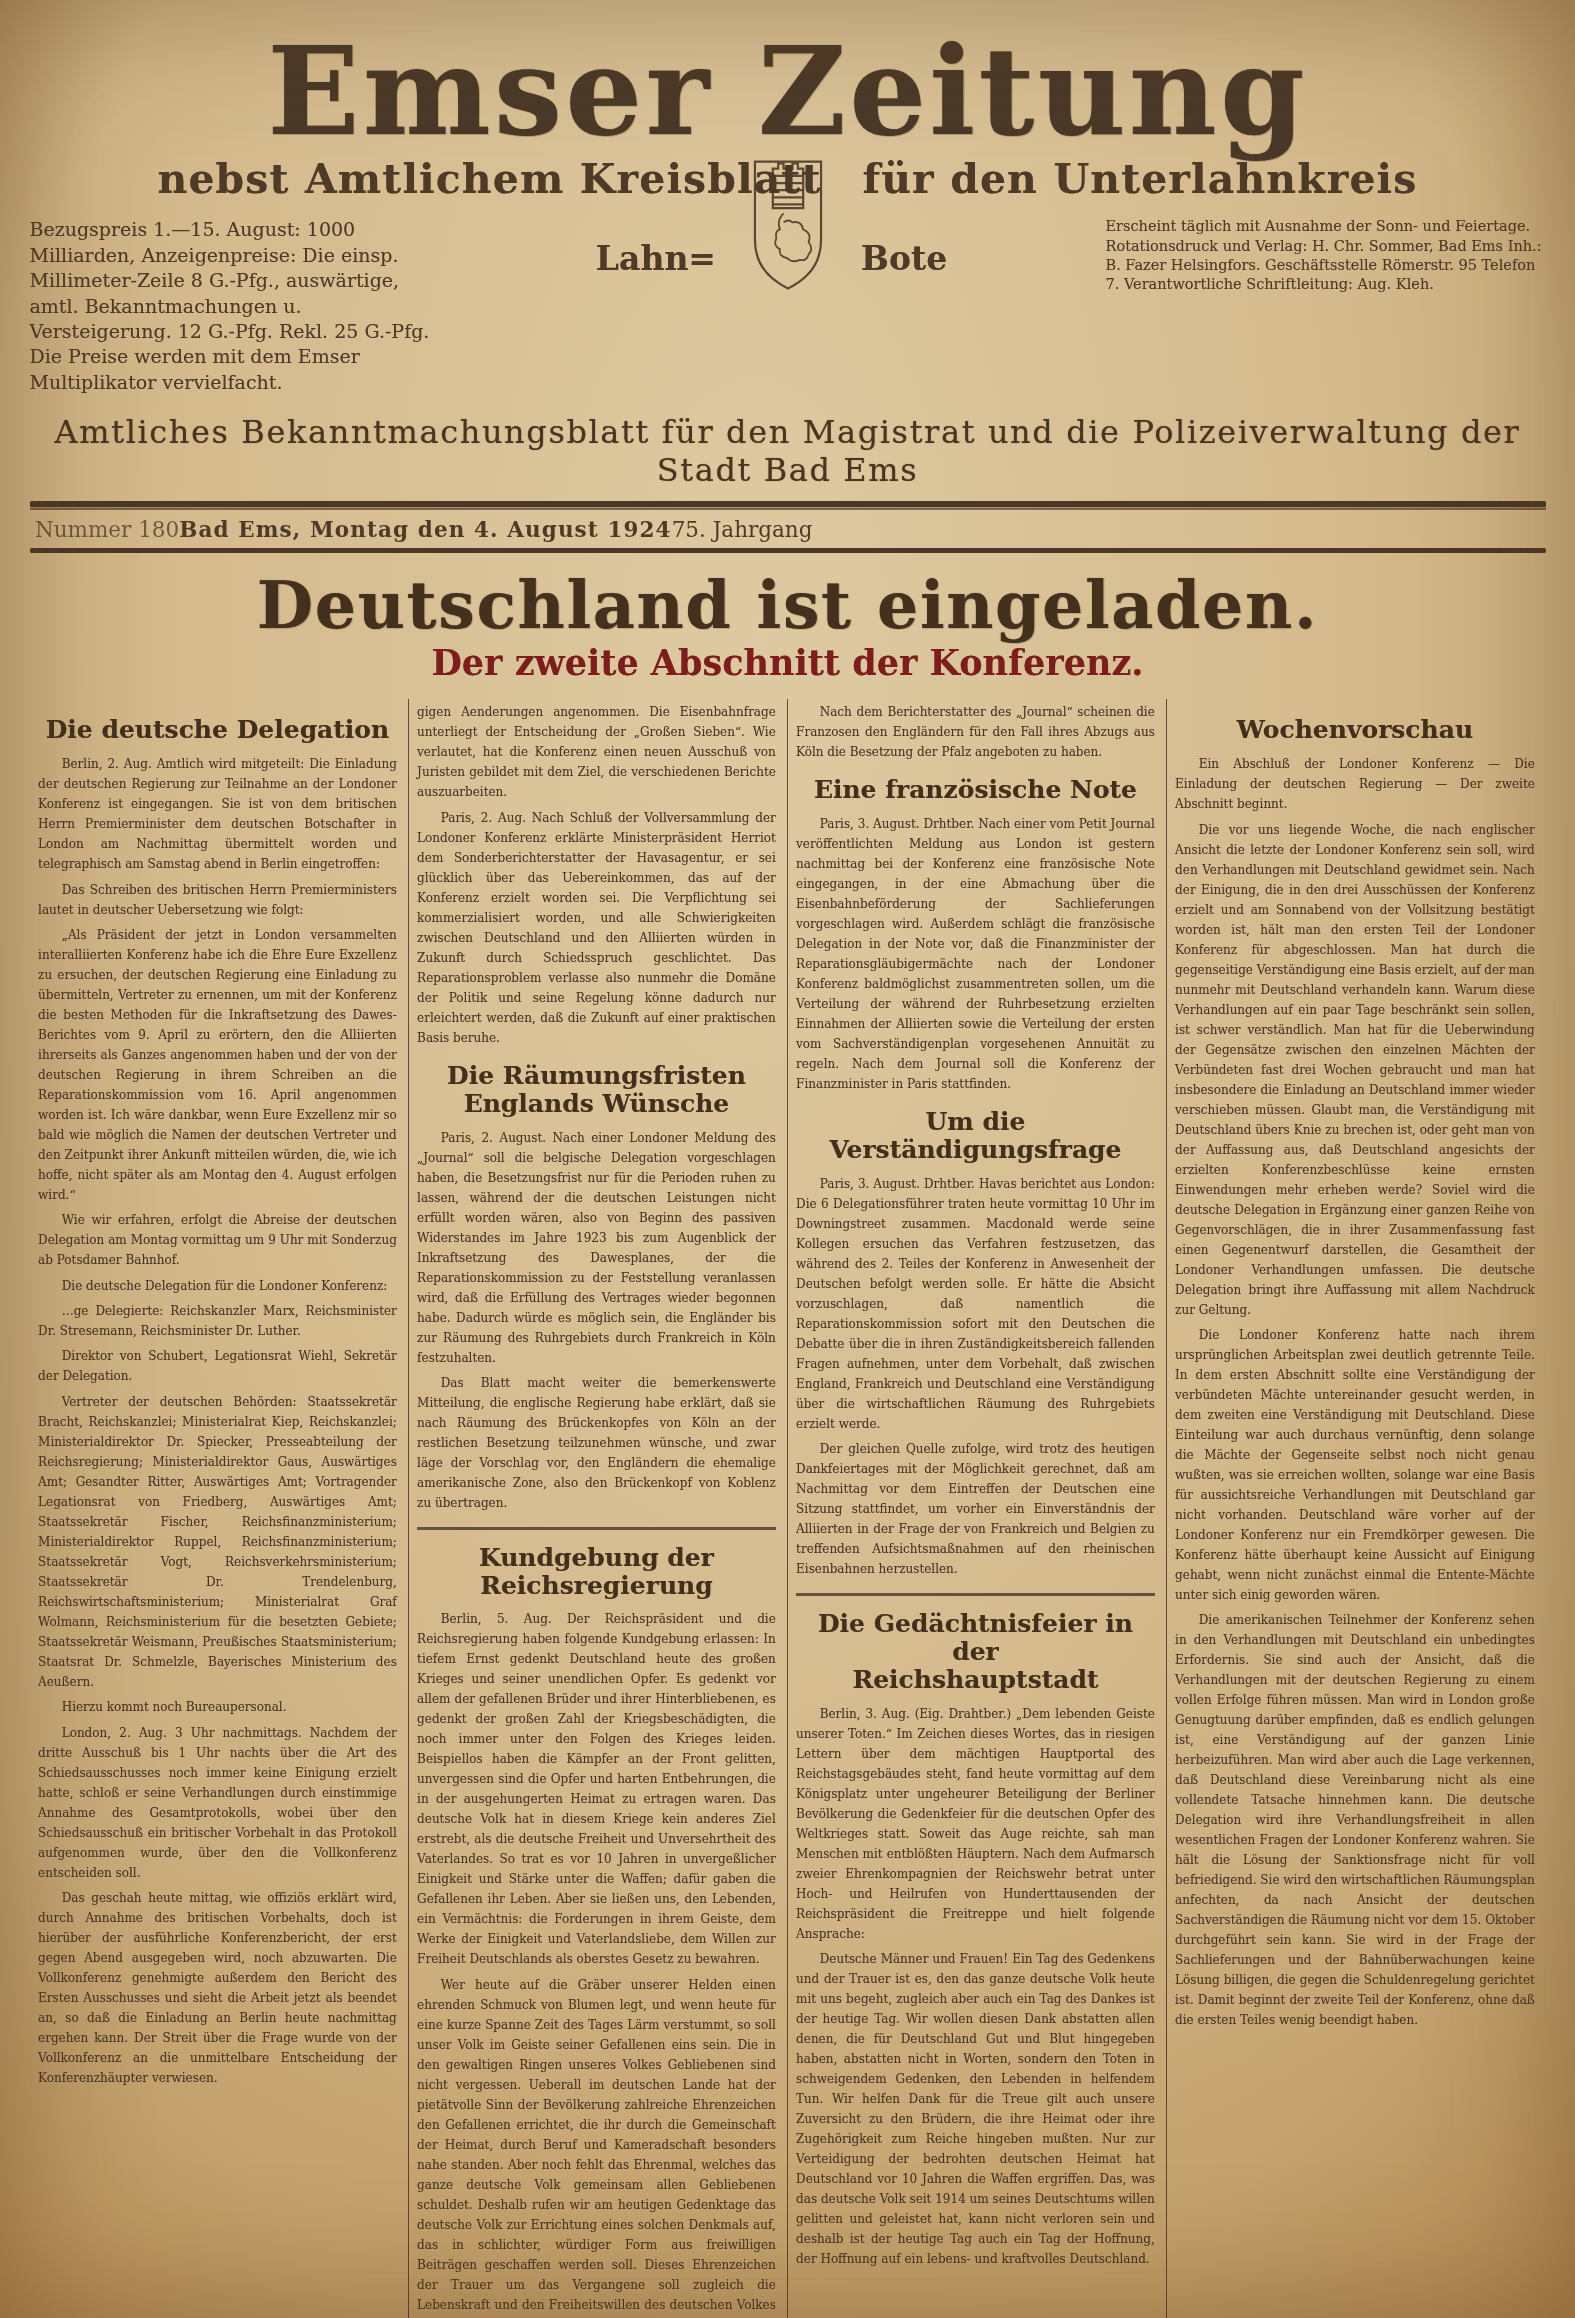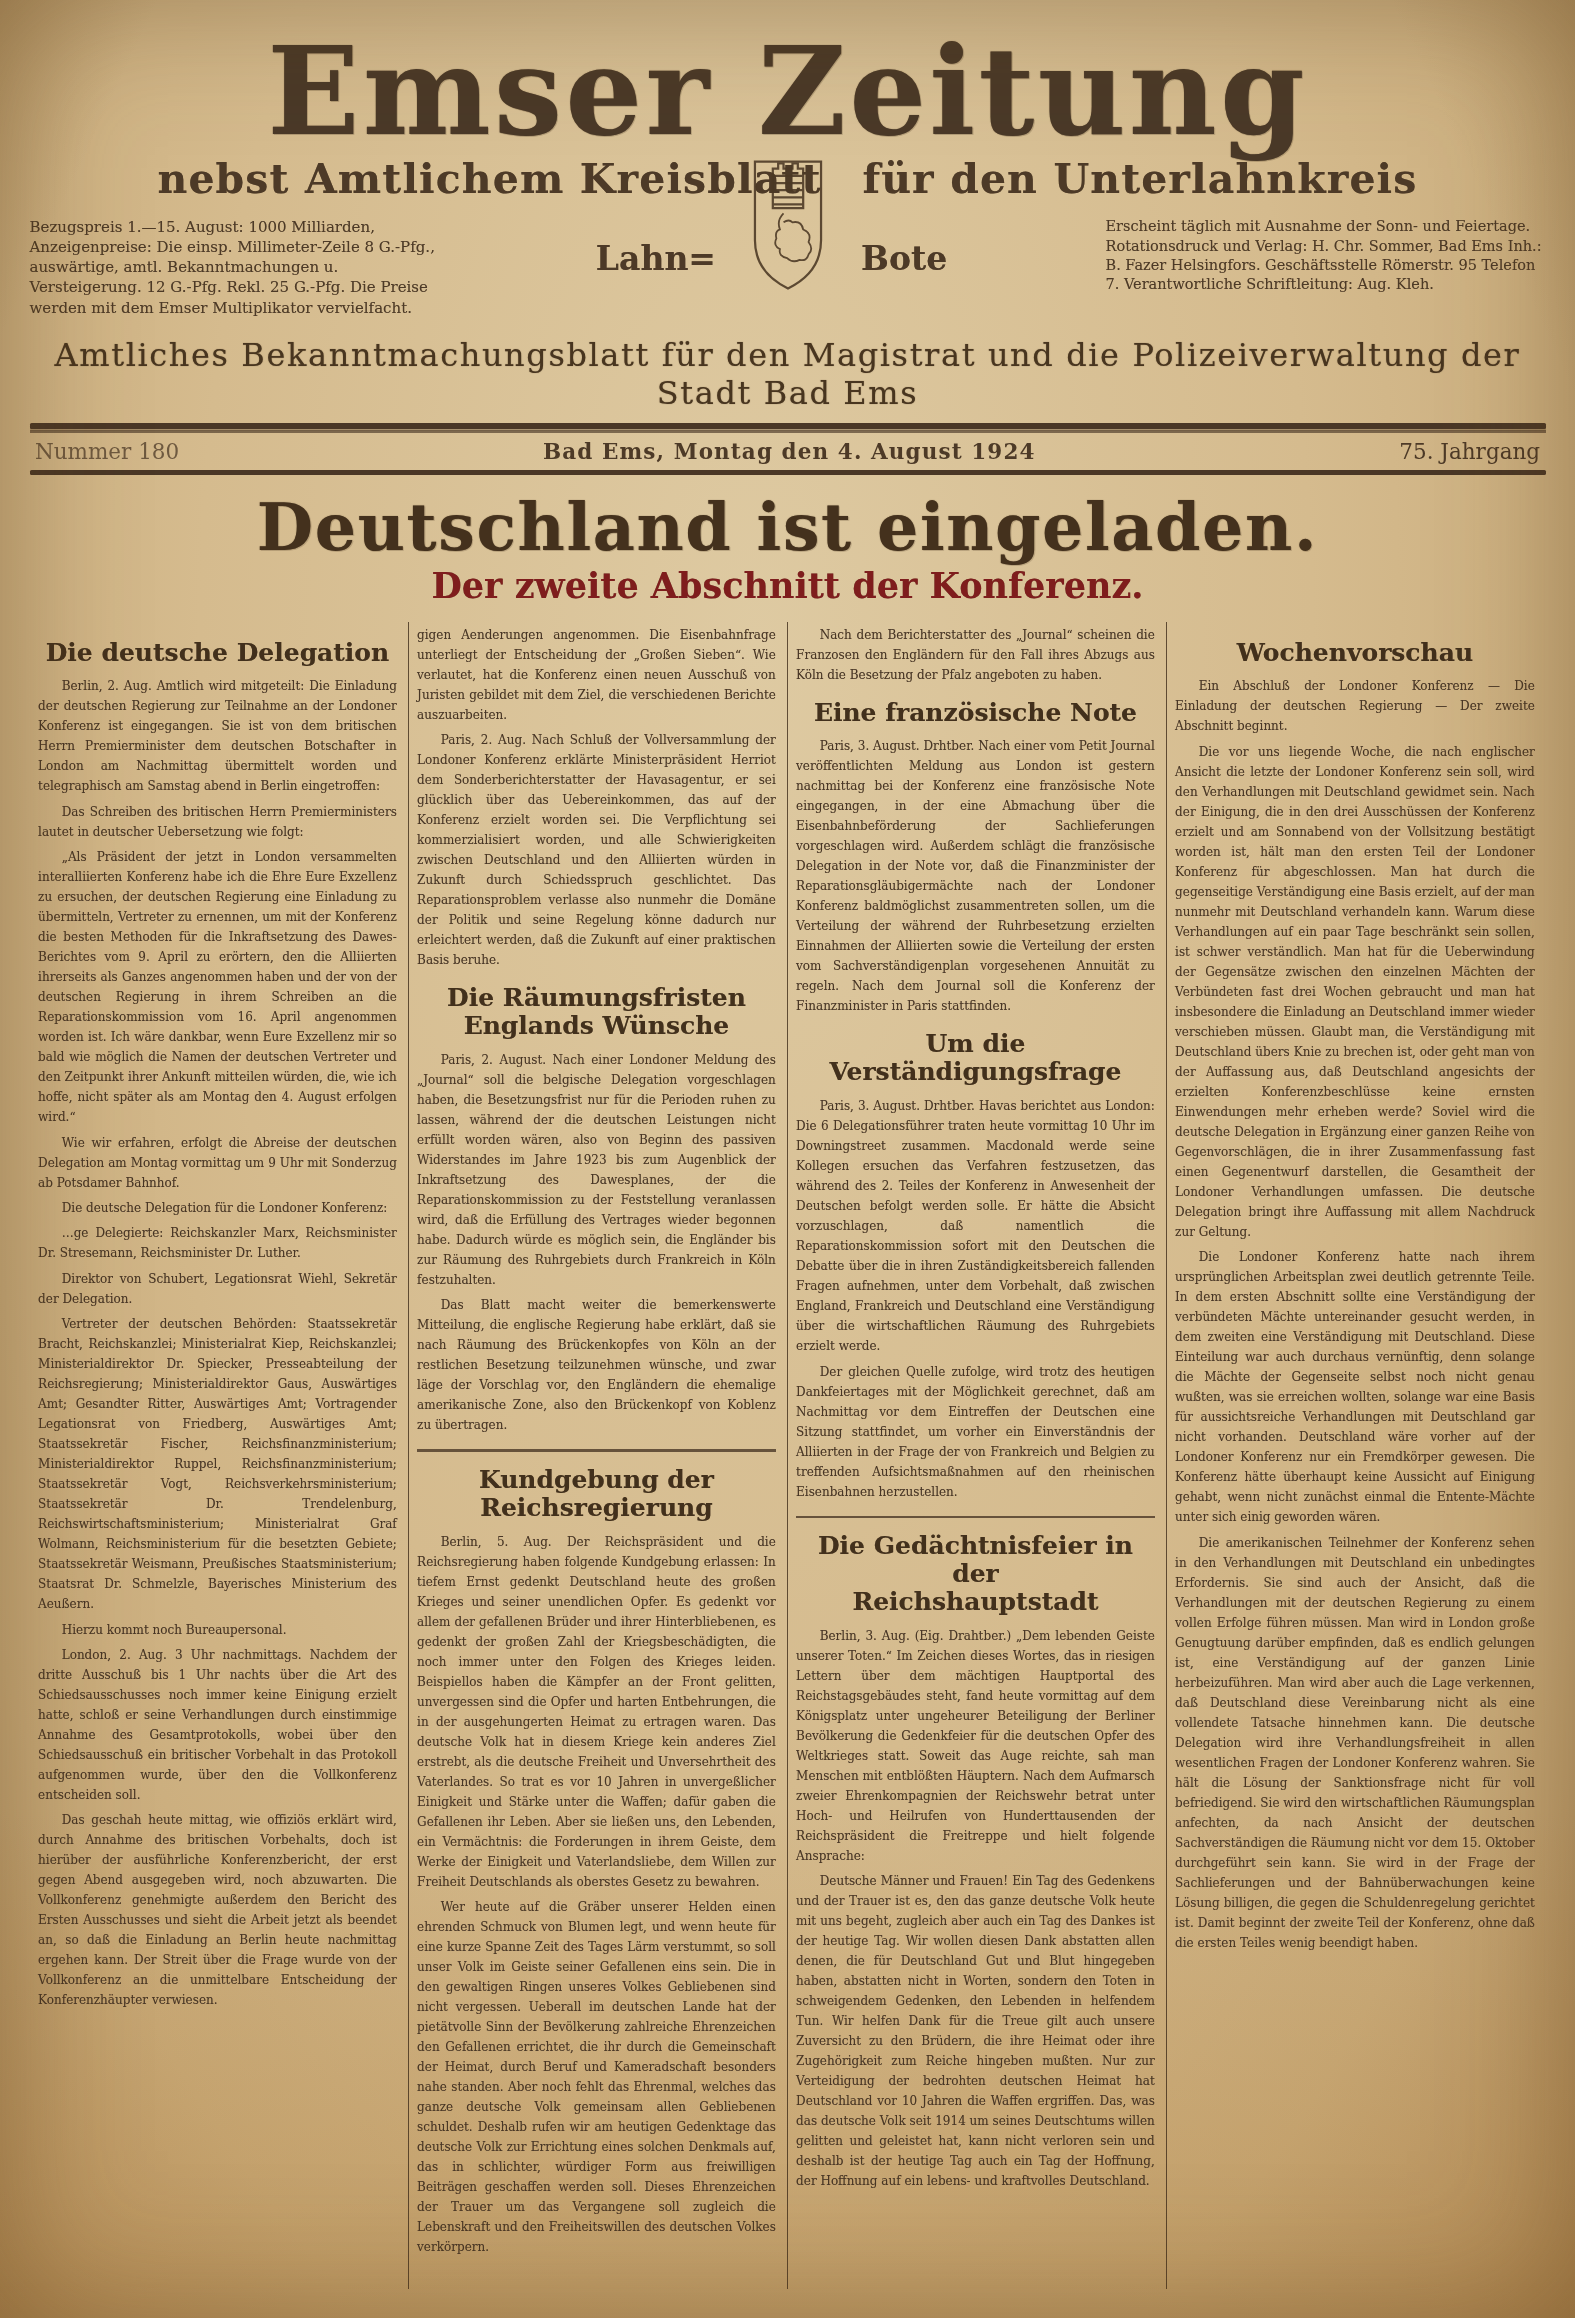--- a/index.html
+++ b/index.html
@@ -26,34 +26,34 @@
   }
   .midhead{position:relative;margin-top:2.1px;}
   .subtitle-row{
     display:flex;justify-content:center;align-items:flex-start;gap:41px;
     font-weight:bold;font-size:41px;letter-spacing:1.1px;color:#4d3a27;
     text-shadow:0 0 0.5px rgba(60,42,22,.5);filter:blur(0.2px);
   }
   .crest{position:absolute;left:50%;top:3.2px;transform:translateX(-50%);
     width:81px;height:134px;opacity:.88;}
   .boxes-row{display:flex;justify-content:space-between;align-items:flex-start;margin-top:14px;}
-  .infobox{width:408px;font-size:15px;line-height:1.34;color:#4d3a27;
+  .infobox{width:408px;font-size:19px;line-height:1.34;color:#4d3a27;
     text-shadow:0 0 0.5px rgba(60,42,22,.35);}
   .infobox.right{width:440px;font-size:14.5px;}
   .lahnbote{flex:1;display:flex;justify-content:center;gap:145px;
     font-weight:bold;font-size:33px;color:#4d3a27;padding-top:21.5px;
     text-shadow:0 0 0.5px rgba(60,42,22,.5);}
   .banner{
     text-align:center;font-weight:normal;font-size:32px;letter-spacing:1.6px;
     margin-top:18px;color:#48351f;text-shadow:0 0 1.1px rgba(60,42,22,.5);filter:blur(0.2px);
   }
   .thickrule{height:5.4px;background:#4a3726;margin-top:11.8px;border-radius:1.6px;
     box-shadow:0 1.6px 0 rgba(74,55,38,.35);}
   .thinrule{height:2.1px;background:#4a3726;margin-top:1.6px;opacity:.65;}
-  .dateline-row{display:flex;justify-content:space-between;align-items:baseline;
+  .dateline-row{display:flex;justify-content:flex-start;align-items:baseline;
     padding:6.4px 5.4px;font-size:21.5px;color:#4d3a27;}
   .dateline-row .num{opacity:.75;}
   .dateline-row .center{font-weight:bold;letter-spacing:1.1px;}
   .bottomrule{height:4.8px;background:#4a3726;border-radius:1.6px;}
 
   
   .headline{
     text-align:center;font-weight:bold;font-size:65px;line-height:1.05;
     margin:18px 0 3.2px 0;color:#44311d;letter-spacing:1.6px;
     text-shadow:0 0 1.1px rgba(60,42,22,.55), 1.1px 1.1px 0 rgba(60,42,22,.15);filter:blur(0.2px);

